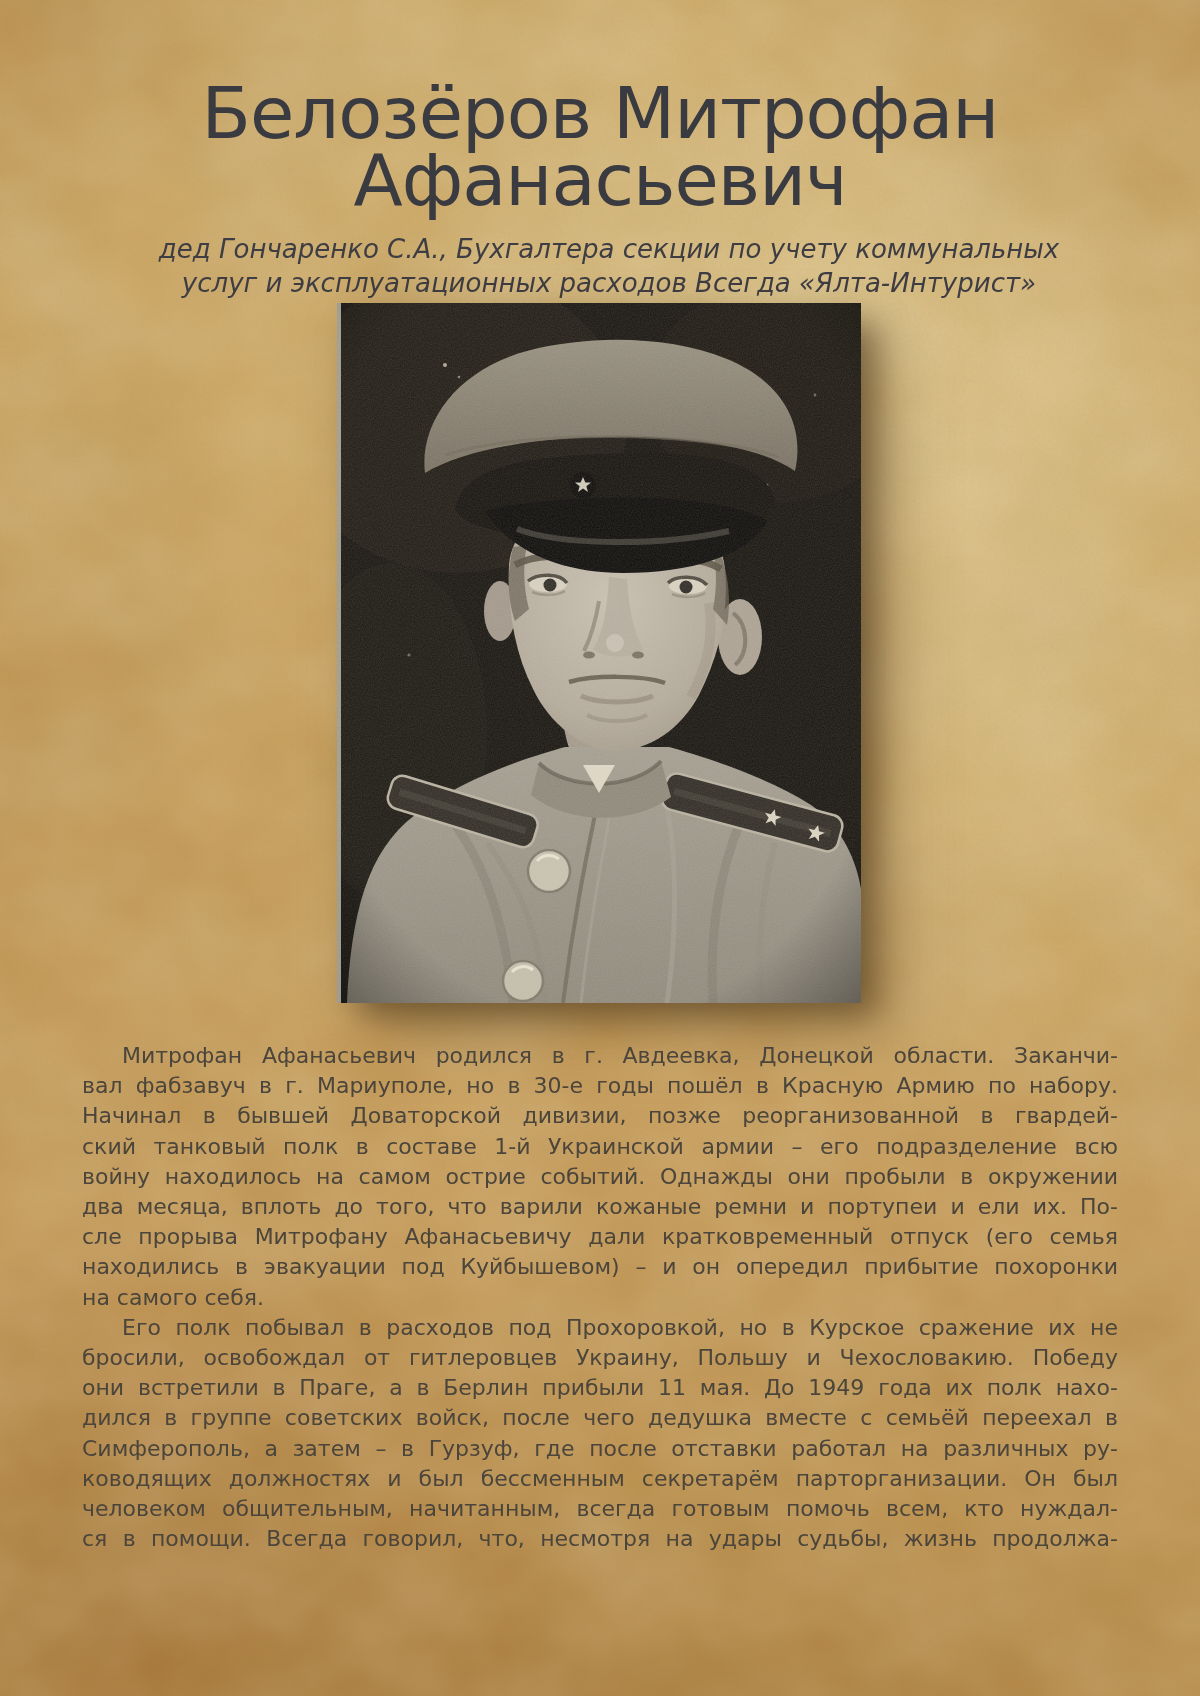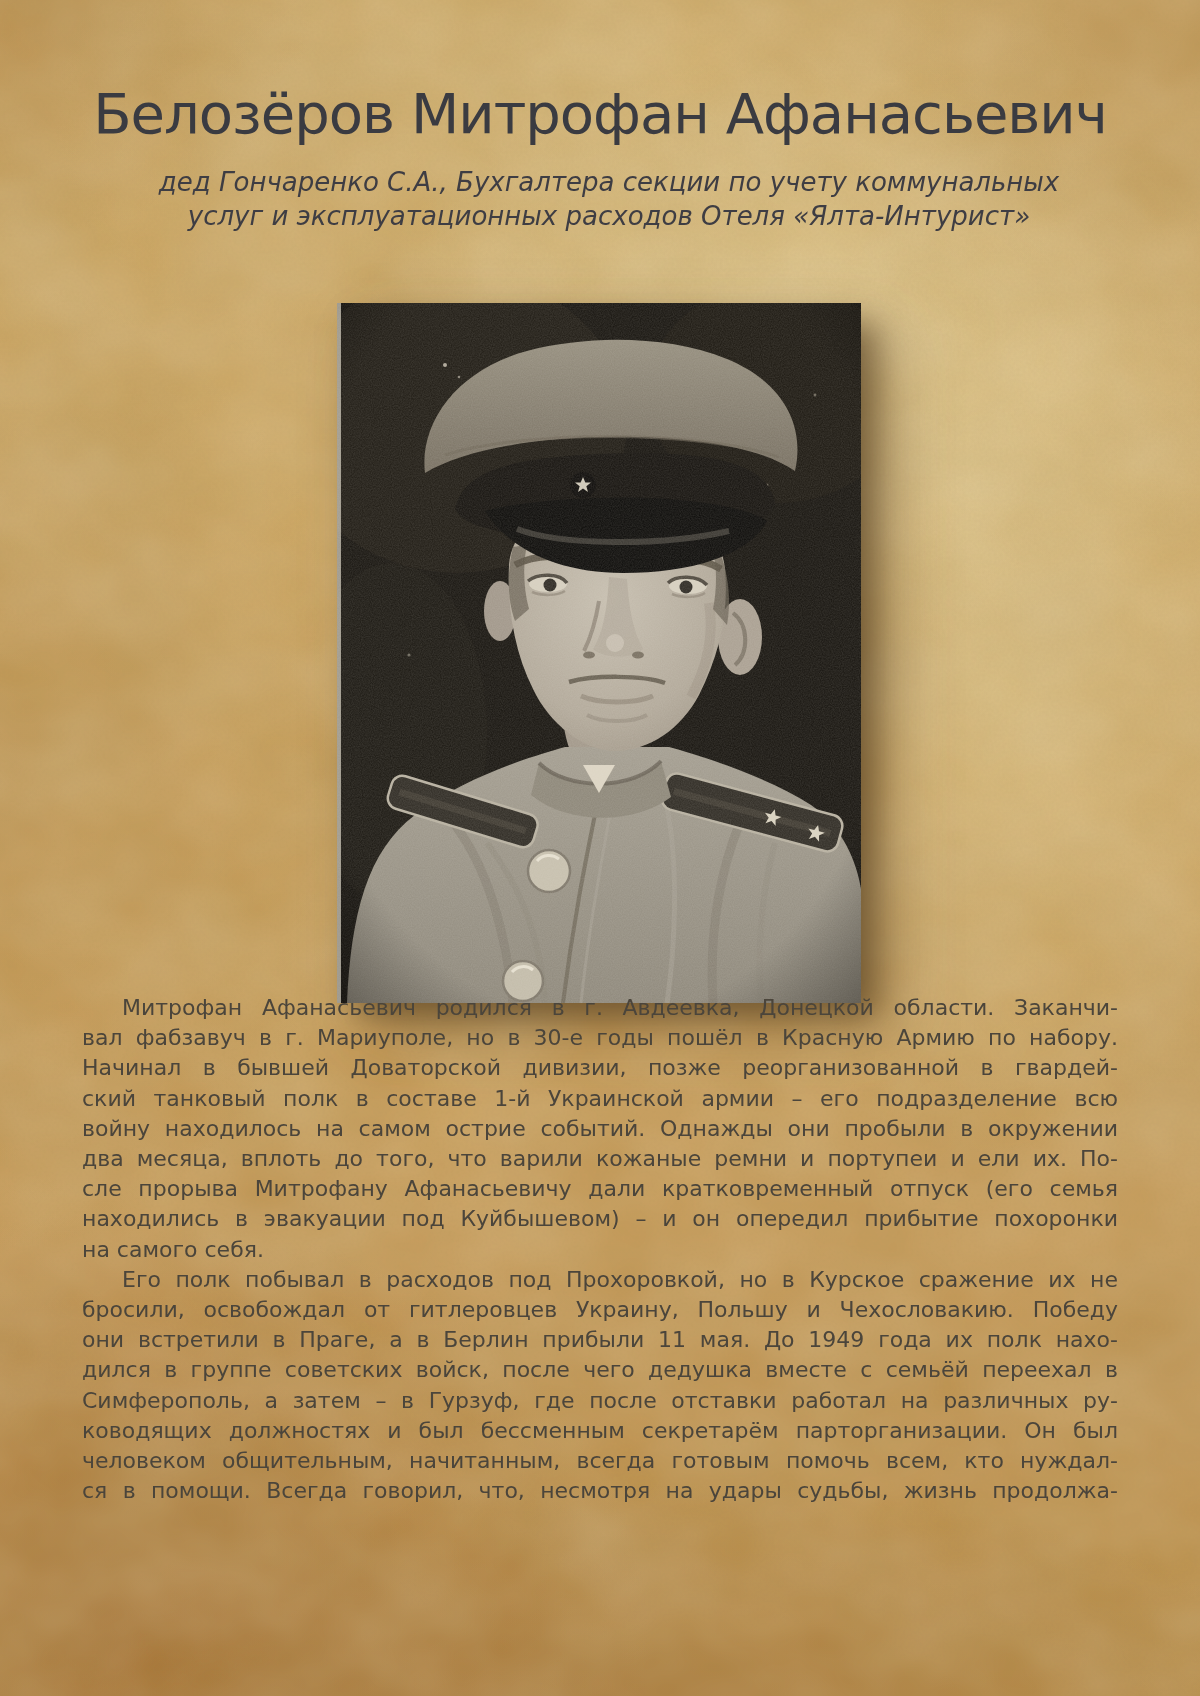--- a/index.html
+++ b/index.html
@@ -16,35 +16,35 @@
       radial-gradient(ellipse 760px 620px at 10% 97%, rgba(148,89,30,0.55),  rgba(148,89,30,0) 70%),
       radial-gradient(ellipse 900px 330px at 55% 102%,rgba(151,96,41,0.45),  rgba(151,96,41,0) 75%),
       radial-gradient(ellipse 420px 320px at 0% 0%,   rgba(158,108,44,0.40), rgba(158,108,44,0) 75%),
       radial-gradient(ellipse 420px 320px at 100% 0%, rgba(168,118,54,0.35), rgba(168,118,54,0) 75%),
       radial-gradient(ellipse 520px 700px at 0% 45%,  rgba(165,116,50,0.35), rgba(165,116,50,0) 70%),
       linear-gradient(180deg,#c9a15c 0%,#cda661 28%,#c99d56 55%,#c39450 76%,#b5873f 100%);
   }
   .page-noise{position:absolute;inset:0;pointer-events:none;}
   .doc-header{position:absolute;top:80px;left:0;width:100%;text-align:center;}
   .doc-title{
-    margin:0;font-size:56px;font-weight:400;letter-spacing:-1px;
+    margin:0;font-size:72px;font-weight:400;letter-spacing:-1px;
     line-height:67px;color:#3a3b41;
   }
   .doc-subtitle{
     margin:18px 0 0 18px;font-style:italic;font-size:26px;line-height:34px;
     color:#3e3d43;
   }
   .photo-frame{
     position:absolute;left:337px;top:303px;width:524px;height:700px;margin:0;
     box-shadow:18px 16px 30px -4px rgba(80,58,28,0.60), 32px 28px 60px rgba(95,68,36,0.35);
     background:#17140f;
   }
   .photo-frame svg{display:block;width:100%;height:100%;}
   .body-text{
-    position:absolute;left:82px;top:993px;width:1036px;
+    position:absolute;left:82px;top:1041px;width:1036px;
     font-size:22px;line-height:30.2px;color:#4b453b;
   }
   .tline{text-align:justify;text-align-last:justify;}
   .tline.first{text-indent:40px;}
   .tline.last{text-align-last:left;}
 </style>
 </head>
 <body>
 
 <div class="page">
@@ -66,21 +66,21 @@
     </defs>
     <rect width="1200" height="1696" filter="url(#mottle)"></rect>
     <rect width="1200" height="1696" filter="url(#lightpatch)"></rect>
     <rect width="1200" height="1696" filter="url(#grain)"></rect>
   </svg>
 
   <header class="doc-header">
     <h1 class="doc-title">Белозёров Митрофан Афанасьевич</h1>
     <p class="doc-subtitle">
       <span>дед Гончаренко С.А., Бухгалтера секции по учету коммунальных</span><br>
-      <span>услуг и эксплуатационных расходов Отеля «Ялта-Интурист»</span>
+      <span>услуг и эксплуатационных расходов Всегда «Ялта-Интурист»</span>
     </p>
   </header>
 
   <figure class="photo-frame" title="Чёрно-белый портрет офицера в фуражке и гимнастёрке с погонами">
     <svg viewBox="0 0 524 700" preserveAspectRatio="none">
       <defs>
         <linearGradient id="gTunic" x1="0" y1="0" x2="0" y2="1">
           <stop offset="0" stop-color="#a39d90"></stop>
           <stop offset="1" stop-color="#8e887b"></stop>
         </linearGradient>

